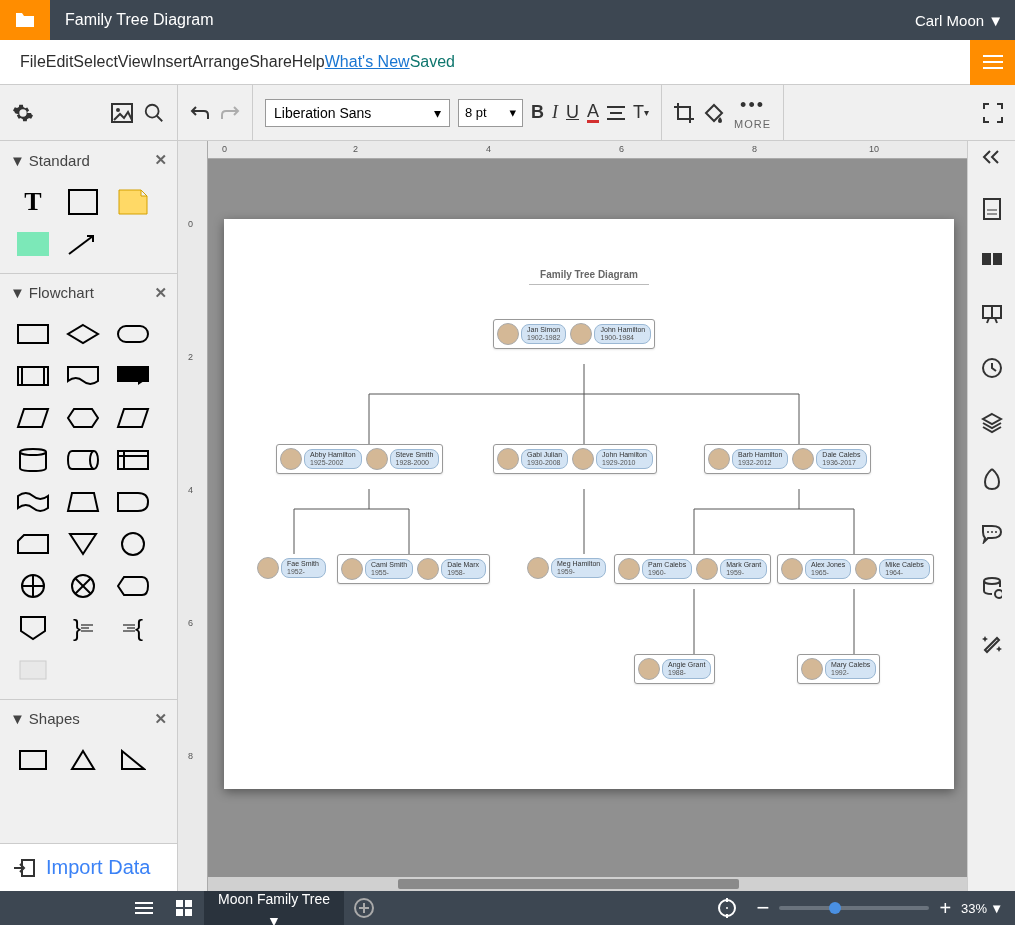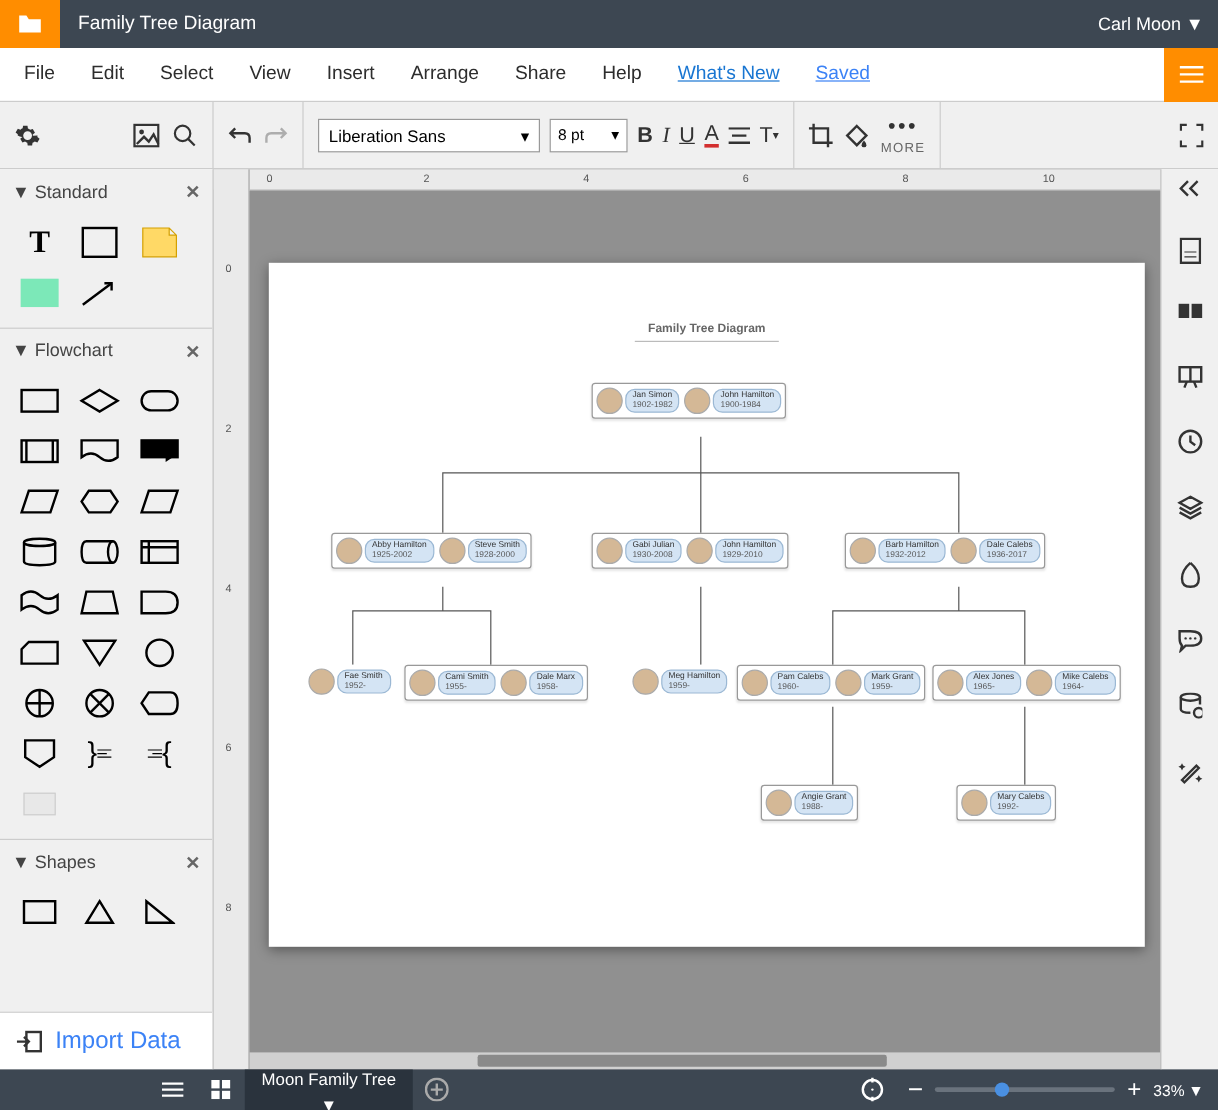--- a/index.html
+++ b/index.html
@@ -5,24 +5,24 @@
 * { box-sizing: border-box; margin: 0; padding: 0; }
 body { font-family: Arial, sans-serif; font-size: 13px; overflow: hidden; width: 1015px; height: 925px; background: #fff; }
 
 
 .titlebar { height: 40px; background: #3d4752; display: flex; align-items: center; color: #fff; }
 .titlebar .logo { width: 50px; height: 40px; background: #ff8d00; display: flex; align-items: center; justify-content: center; }
 .titlebar .title { padding-left: 15px; font-size: 16px; font-weight: 500; flex: 1; }
 .titlebar .user { padding-right: 12px; font-size: 15px; display: flex; align-items: center; gap: 4px; cursor: pointer; }
 
 
-.menubar { height: 45px; background: #fff; display: flex; align-items: center; padding: 0 20px; gap: 30px; border-bottom: 1px solid #ccc; }
+.menubar { height: 45px; background: #fff; display: flex; align-items: center; padding: 0 20px; border-bottom: 1px solid #ccc; }
 .menubar .menu-item { font-size: 16px; color: #2d2d2d; cursor: pointer; }
 .menubar .whatsnew { color: #1976d2; text-decoration: underline; }
-.menubar .saved { color: #3b82f6; text-decoration: underline; }
+.menubar .saved { color: #0f766e; }
 .menubar .hamburger { margin-left: auto; width: 45px; height: 45px; background: #ff8d00; display: flex; align-items: center; justify-content: center; margin-right: -20px;}
 
 
 .toolbar { height: 56px; background: #f0f0f0; display: flex; align-items: center; border-bottom: 1px solid #ccc; }
 .tool-sec { display: flex; align-items: center; gap: 10px; padding: 0 12px; height: 100%; border-right: 1px solid #ccc; }
 .tool-btn { cursor: pointer; color: #333; display: flex; align-items: center; }
 .font-select { height: 28px; border: 1px solid #999; background: #fff; font-size: 14px; padding: 0 8px; width: 185px; display: flex; align-items: center; justify-content: space-between; }
 .size-select { height: 28px; border: 1px solid #999; background: #fff; font-size: 13px; padding: 0 6px; width: 65px; display: flex; align-items: center; justify-content: space-between; }
 .more-label { font-size: 11px; color: #666; letter-spacing: 1px; }
 

